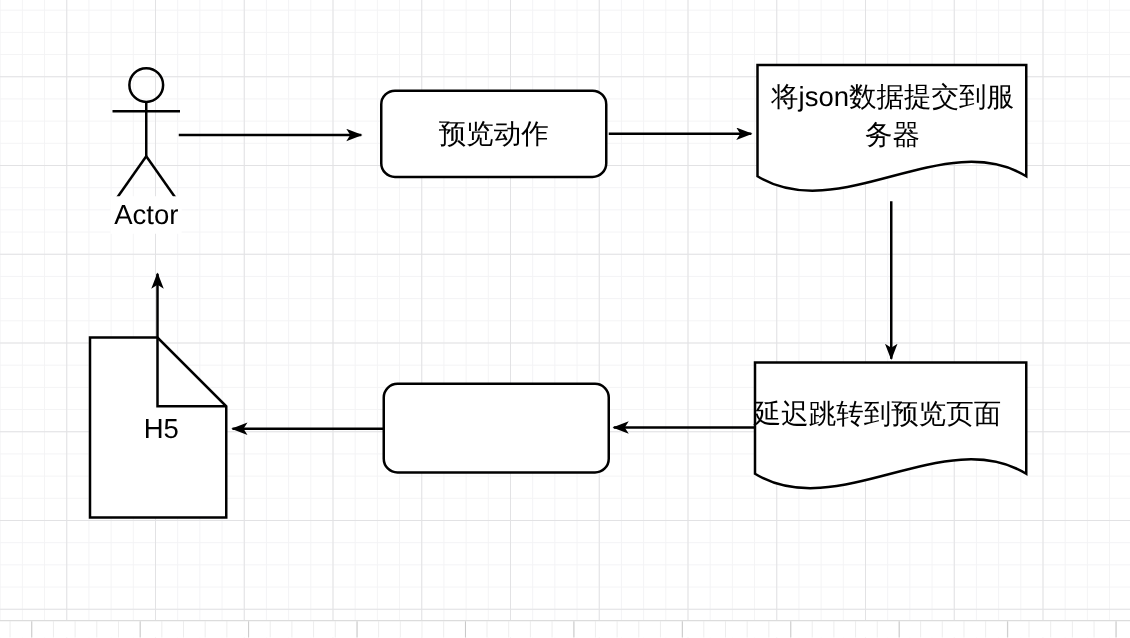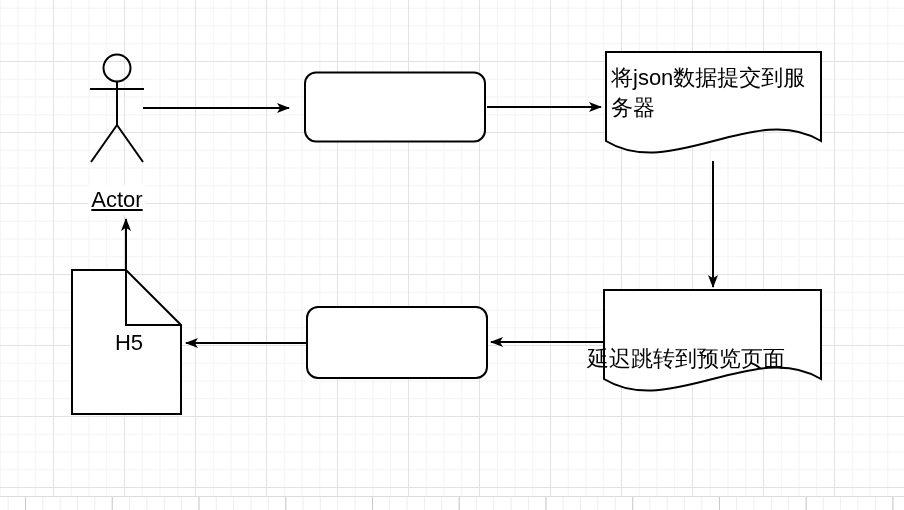--- a/index.html
+++ b/index.html
@@ -32,21 +32,21 @@
     border-top:1px solid #dcdcdc;
   }
   svg.diagram{position:absolute;left:0;top:0;}
   .shape{fill:#ffffff;stroke:#000000;stroke-width:2;}
   .stroke-only{fill:none;stroke:#000000;stroke-width:2;}
   .edge{stroke:#000000;stroke-width:2;fill:none;}
   .lbl{
     position:absolute;
     transform:translate(-50%,-50%);
     font-size:22px;line-height:30px;
-    color:#000000;text-align:left;white-space:nowrap;
+    color:#000000;text-align:center;white-space:nowrap;
     background:#ffffff;padding:0 3px;
   }
   .lbl.wrap{white-space:normal;width:206px;padding:0;}
 </style>
 </head>
 <body>
 
 <div class="canvas">
 
   <svg class="diagram" width="904" height="510" viewBox="0 0 904 510">
@@ -78,24 +78,25 @@
     </g>
 
     <line class="edge" x1="143" y1="108" x2="289" y2="108" marker-end="url(#arrow)"></line>
     <line class="edge" x1="487" y1="107" x2="601" y2="107" marker-end="url(#arrow)"></line>
     <line class="edge" x1="713" y1="161" x2="713" y2="287" marker-end="url(#arrow)"></line>
     <line class="edge" x1="604" y1="342" x2="491" y2="342" marker-end="url(#arrow)"></line>
     <line class="edge" x1="307" y1="343" x2="186" y2="343" marker-end="url(#arrow)"></line>
     <line class="edge" x1="126" y1="270" x2="126" y2="219" marker-end="url(#arrow)"></line>
   </svg>
 
-  <div class="lbl" style="left:117px;top:200px;text-decoration:underline;">Actor</div>
+  <div class="lbl" style="left:117px;top:172px;">Actor</div>
 
+  <div class="lbl" style="left:395px;top:107px;">预览动作</div>
 
   <div class="lbl wrap" style="left:714px;top:93px;background:transparent;">将json数据提交到服务器</div>
 
-  <div class="lbl" style="left:686px;top:331px;background:transparent;margin-top:28px;">延迟跳转到预览页面</div>
+  <div class="lbl" style="left:702px;top:331px;background:transparent;">延迟跳转到预览页面</div>
 
 
   <div class="lbl" style="left:129px;top:343px;background:transparent;">H5</div>
 
   <div class="offpage-strip"></div>
 </div>
 
 </body></html>

